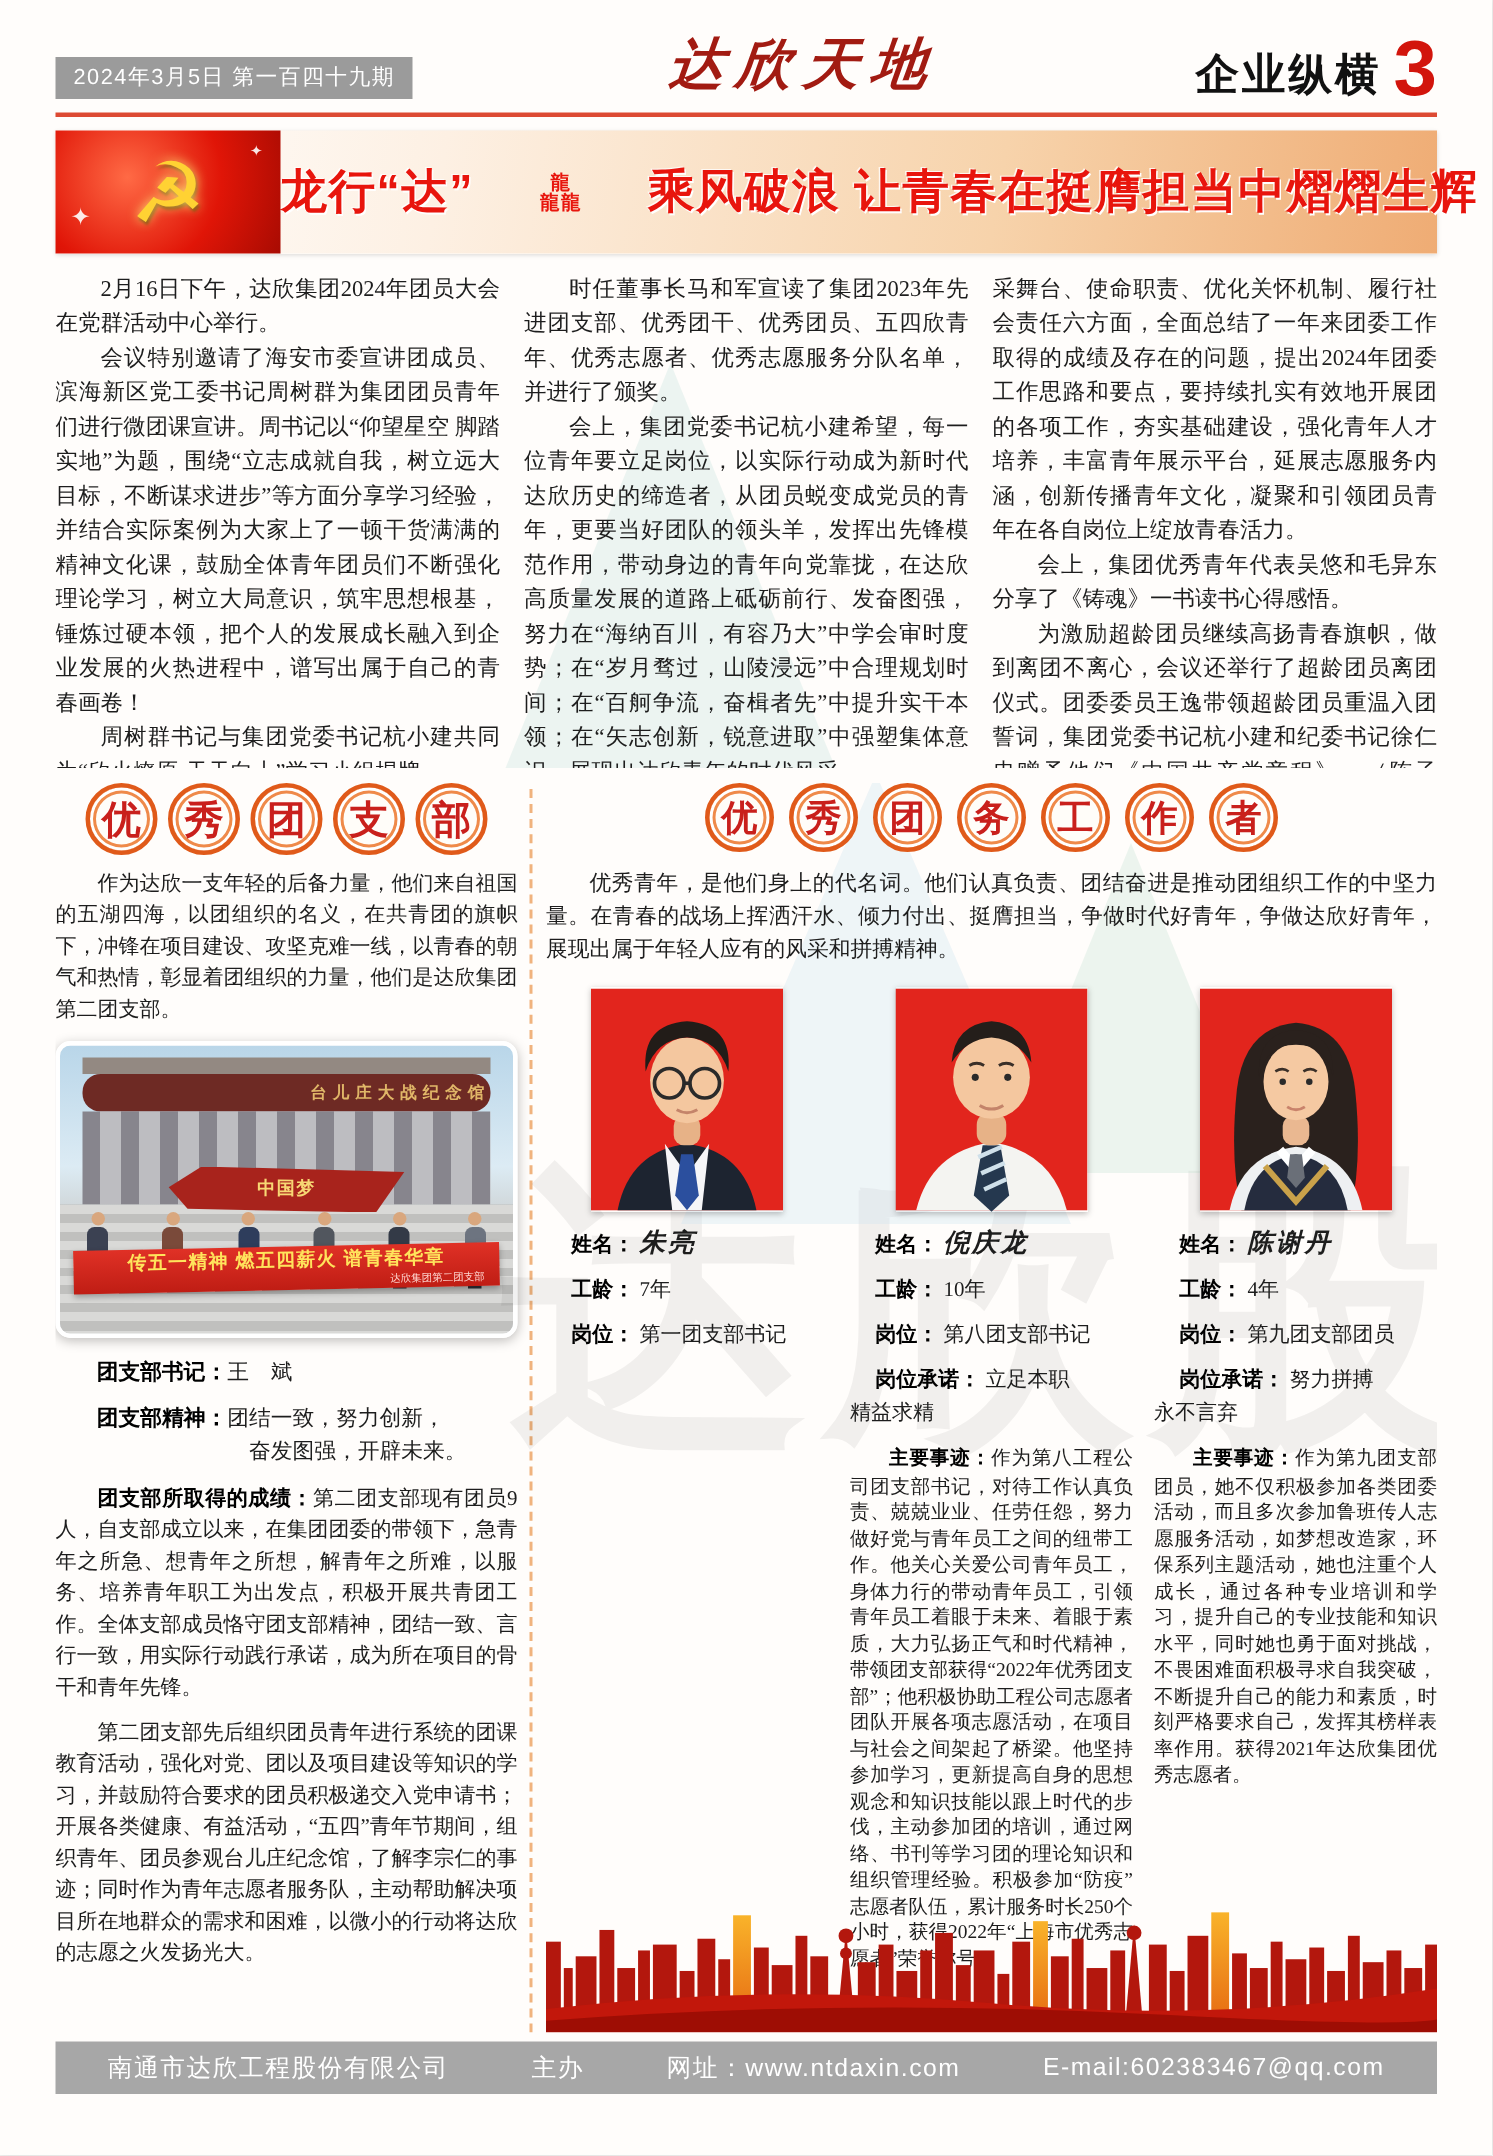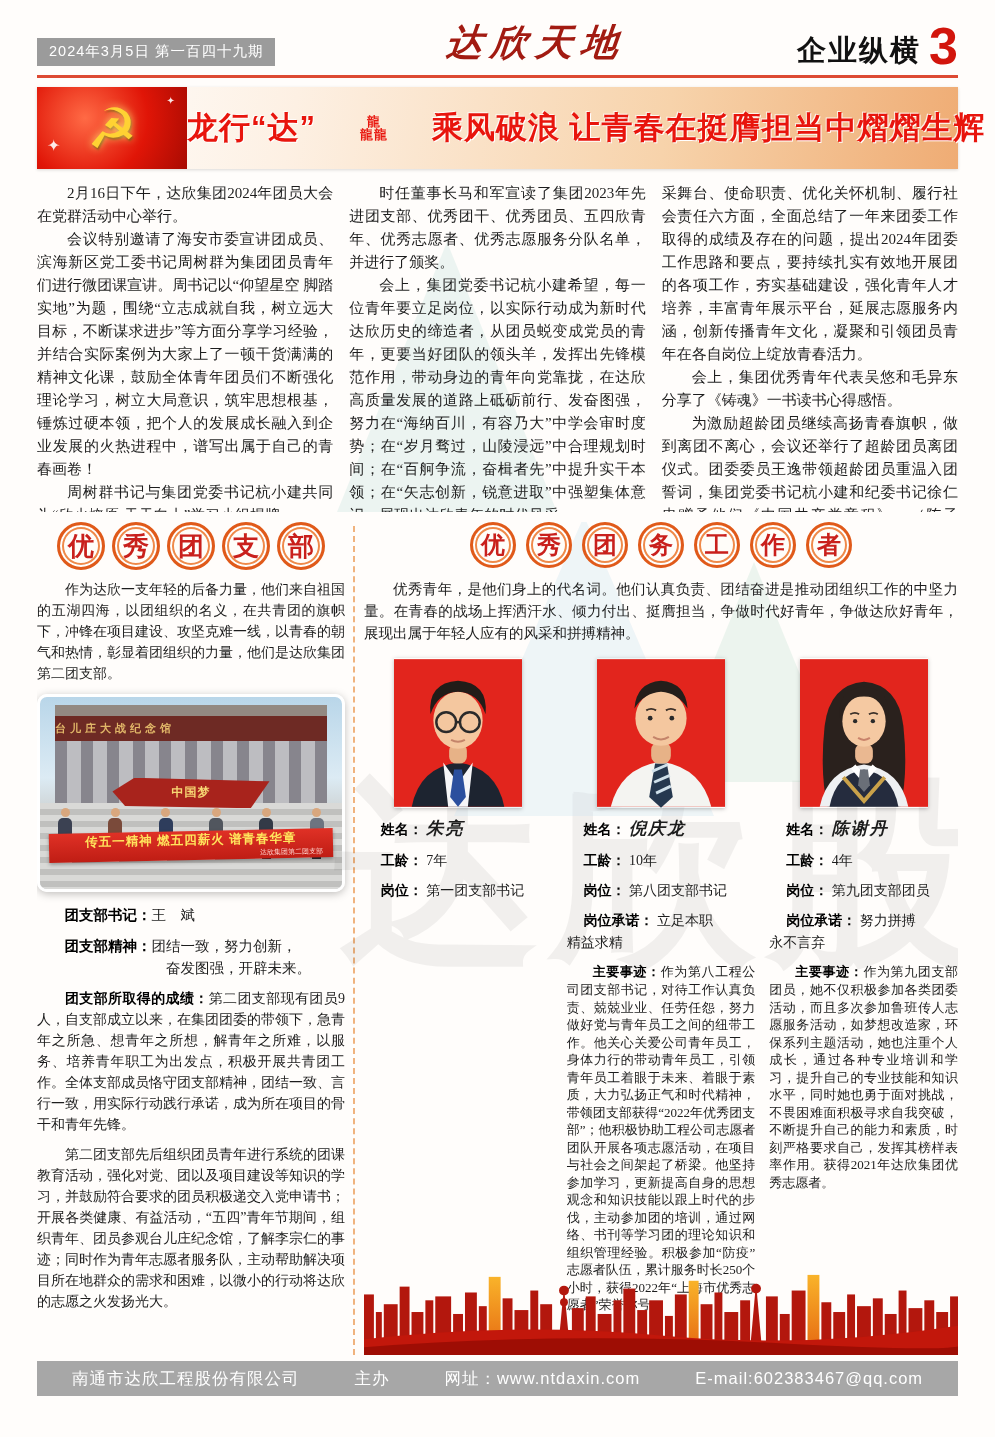--- a/index.html
+++ b/index.html
@@ -60,21 +60,21 @@
 
   .intro { margin-top:9px; font-family:"Liberation Serif", serif; font-size:14px; line-height:21px;
            text-align:justify; text-indent:2em; color:#1d1d1d; }
 
   
   .photo { position:relative; margin:10px 0 12px; height:198px; border-radius:10px; overflow:hidden;
            border:3px solid #fff; box-shadow:0 2px 8px rgba(0,0,0,.25);
            background:linear-gradient(#b9d6e9 0%,#dcebf4 42%,#cfd5d7 58%,#c6cbce 100%); }
   .ph-top { position:absolute; top:4%; left:5%; right:5%; height:6%; background:#938982; }
   .ph-roof { position:absolute; top:10%; left:5%; right:5%; height:13%; background:#6e2a24;
-             display:flex; align-items:center; justify-content:flex-start; }
+             display:flex; align-items:center; justify-content:flex-end;border-radius:12px; }
   .ph-sign { color:#e0b668; font-size:11px; letter-spacing:4px; font-weight:bold; }
   .ph-cols { position:absolute; top:23%; left:5%; right:5%; height:32%;
              background:repeating-linear-gradient(90deg,#87858d 0 12px,#bdbdc1 12px 26px); }
   .ph-steps { position:absolute; top:55%; left:0; right:0; bottom:0;
               background:repeating-linear-gradient(180deg,#d9d9d7 0 6px,#c0c0be 6px 12px); }
   .ph-sculpt { position:absolute; top:42%; left:24%; width:52%; height:16%; background:#a8231c;
                clip-path:polygon(0 45%,14% 0,100% 12%,88% 100%,8% 92%);
                display:flex; align-items:center; justify-content:center; z-index:1; }
   .ph-sculpt span { color:#f7d774; font-weight:900; font-size:12px; letter-spacing:1px; }
   .ph-figs { position:absolute; top:58%; left:6%; right:6%; display:flex; justify-content:space-between; z-index:2; }

